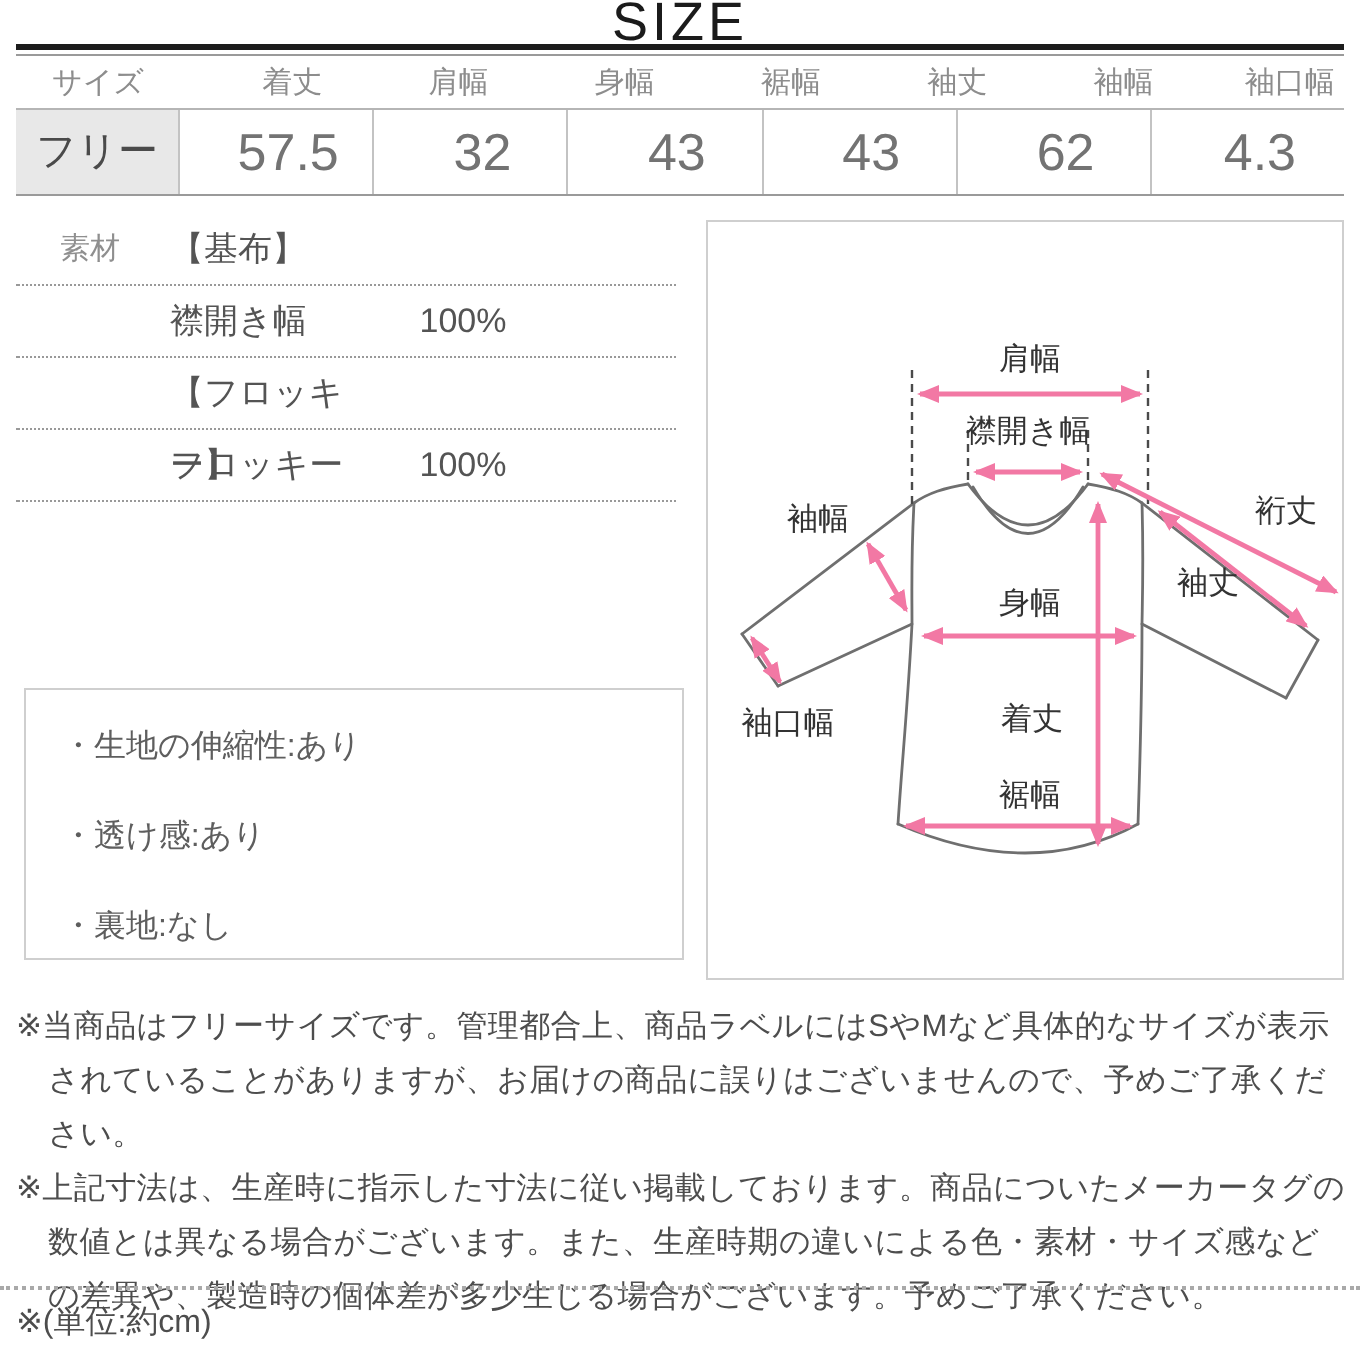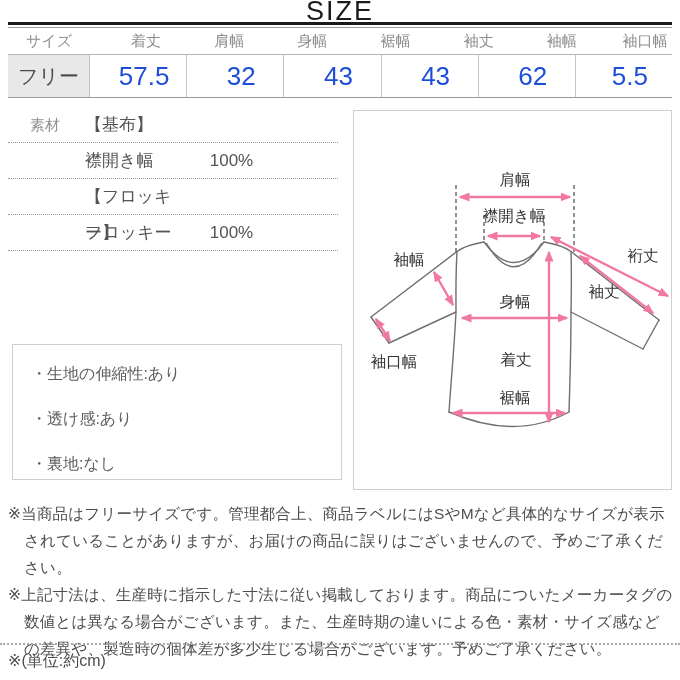--- a/index.html
+++ b/index.html
@@ -15,21 +15,21 @@
   
   .size-table { position:absolute; top:22px; left:8px; width:664px;
     border-top:3px solid #1c1c1c; padding-top:2px; }
   .t-inner { border-top:1px solid #9a9a9a; border-bottom:1px solid #9a9a9a; }
   .t-head { display:flex; height:27px; align-items:center; border-bottom:1px solid #b5b5b5;gap:29px; }
   .t-head span { font-size:15px; color:#8d8d8d; text-align:center; }
   .t-row { display:flex; height:42px; align-items:center;gap:12px; }
   .cell-0 { width:82px; flex:none; }
   .cell { flex:1; }
   .t-row .cell, .t-row .cell-0 { height:42px; line-height:42px; text-align:center;
-    border-right:1px solid #c3c3c3; font-size:26px; color:#1d4ed8; }
+    border-right:1px solid #c3c3c3; font-size:26px; color:#737373; }
   .t-row .cell:last-child { border-right:none; }
   .t-row .cell-0 { background:#e8e8e8; font-size:20px; color:#4a4a4a; }
 
   
   .materials { position:absolute; top:107px; left:8px; width:330px; }
   .mat-row { position:relative; height:36px; line-height:36px;
     border-bottom:1px dotted #999; padding-left:77px; font-size:17px; color:#545454; }
   .mat-side-label { position:absolute; left:22px; top:0; font-size:15px; color:#8f8f8f; }
   .mat-name { display:inline-block; width:120px; }
   .mat-pct { display:inline-block; }
@@ -77,21 +77,21 @@
         <span class="cell">袖幅</span>
         <span class="cell">袖口幅</span>
       </div>
       <div class="t-row">
         <span class="cell-0">フリー</span>
         <span class="cell">57.5</span>
         <span class="cell">32</span>
         <span class="cell">43</span>
         <span class="cell">43</span>
         <span class="cell">62</span>
-        <span class="cell">5.5</span>
+        <span class="cell">4.3</span>
       </div>
     </div>
   </div>
 
   <div class="materials">
     <div class="mat-row">
       <span class="mat-side-label">素材</span>
       <span class="mat-name">【基布】</span>
       <span class="mat-pct"></span>
     </div>

